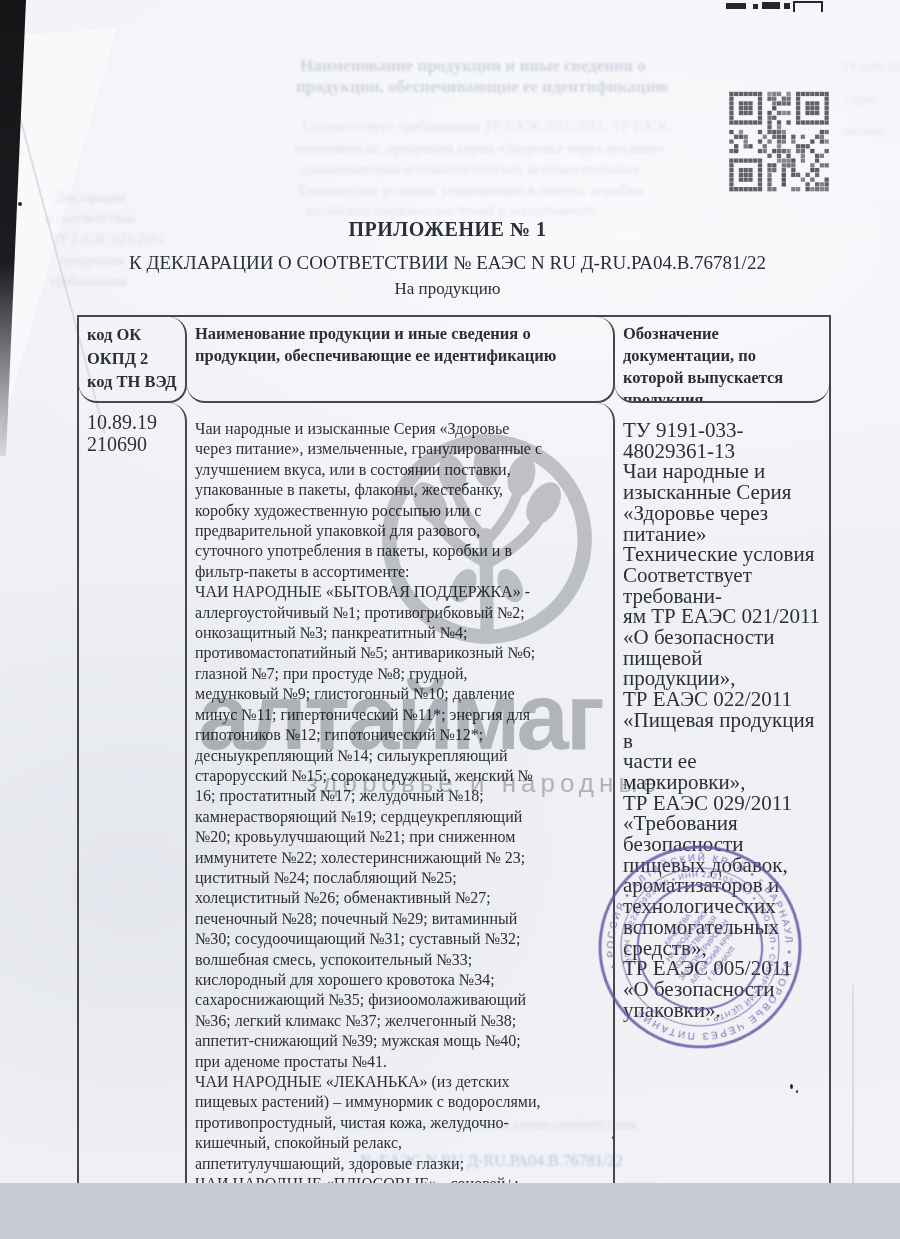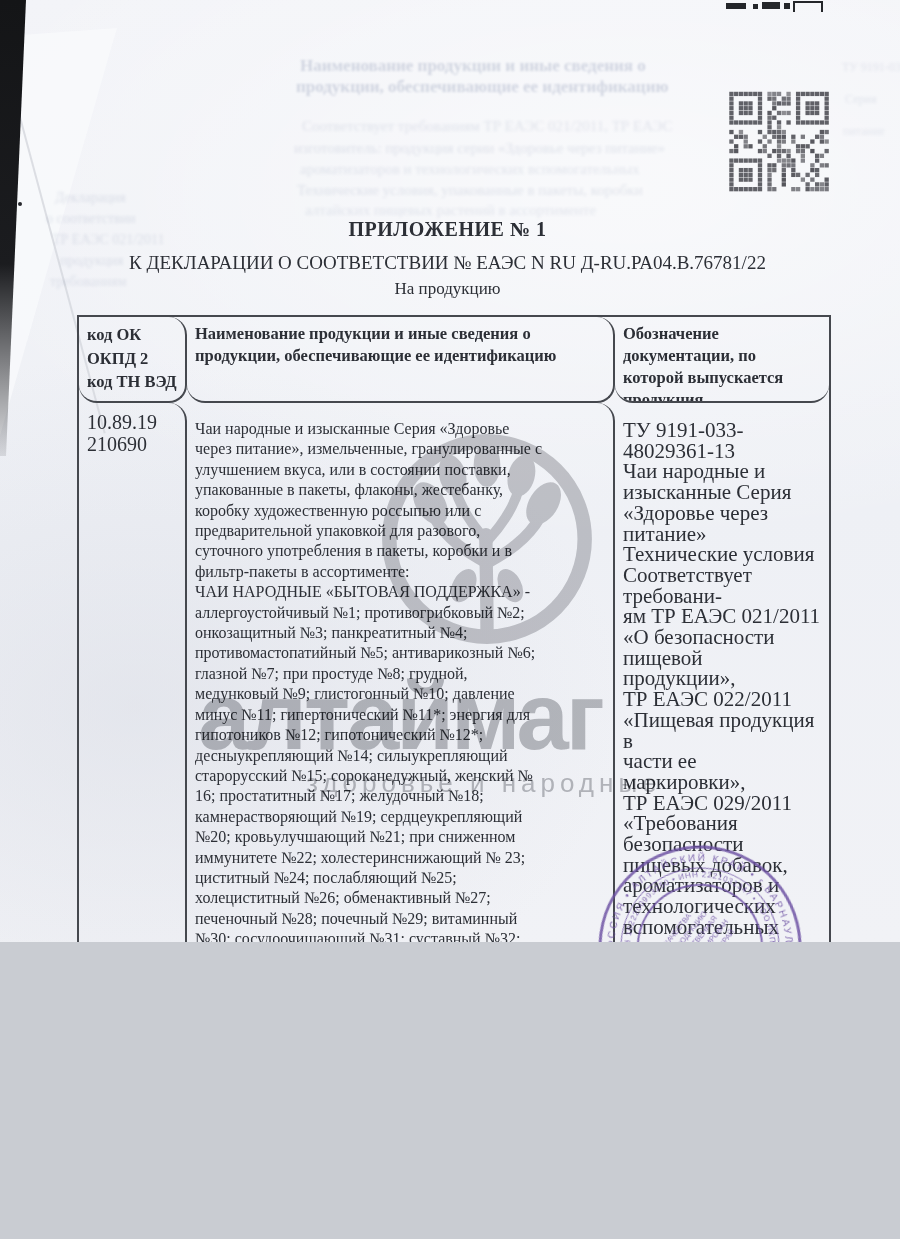--- a/index.html
+++ b/index.html
@@ -1,17 +1,17 @@
 <!DOCTYPE html>
 <html lang="ru"><head>
 <meta charset="utf-8">
 <style>
   html,body{margin:0;padding:0;background:#c9ccd2;}
   #scan{
-    position:relative;width:900px;height:942px;overflow:hidden;
+    position:relative;width:900px;height:1183px;overflow:hidden;
     background:
       radial-gradient(1200px 600px at 70% 20%, rgba(255,255,255,.55), rgba(255,255,255,0) 60%),
       radial-gradient(700px 500px at 15% 75%, rgba(214,217,226,.45), rgba(214,217,226,0) 70%),
       linear-gradient(178deg,#f3f4f8 0%,#eef0f5 55%,#f1f2f6 100%);
     font-family:"Liberation Serif","DejaVu Serif",serif;color:#2c2f36;
   }
   
   .edge-left{position:absolute;left:0;top:0;width:30px;height:480px;
     background:linear-gradient(to bottom,#141517 0%,#1b1c1f 55%,rgba(27,28,31,0) 100%);
     clip-path:polygon(0 0,26px 0,6px 95%,0 95%);}

